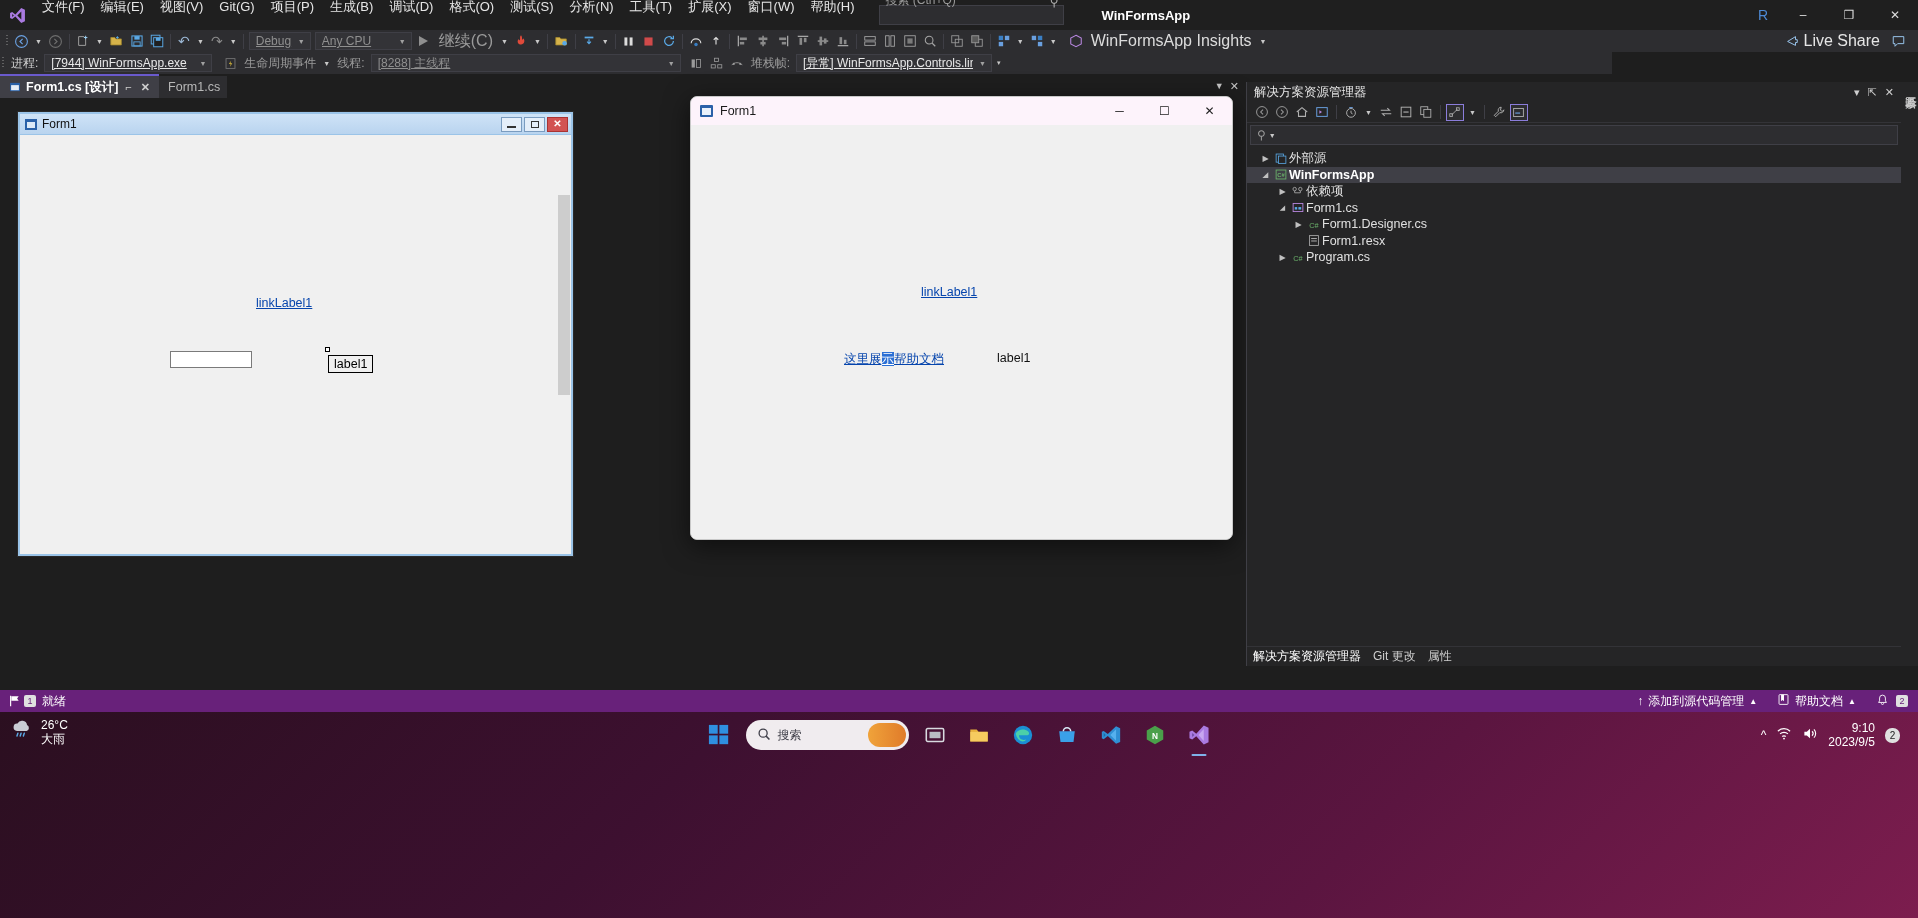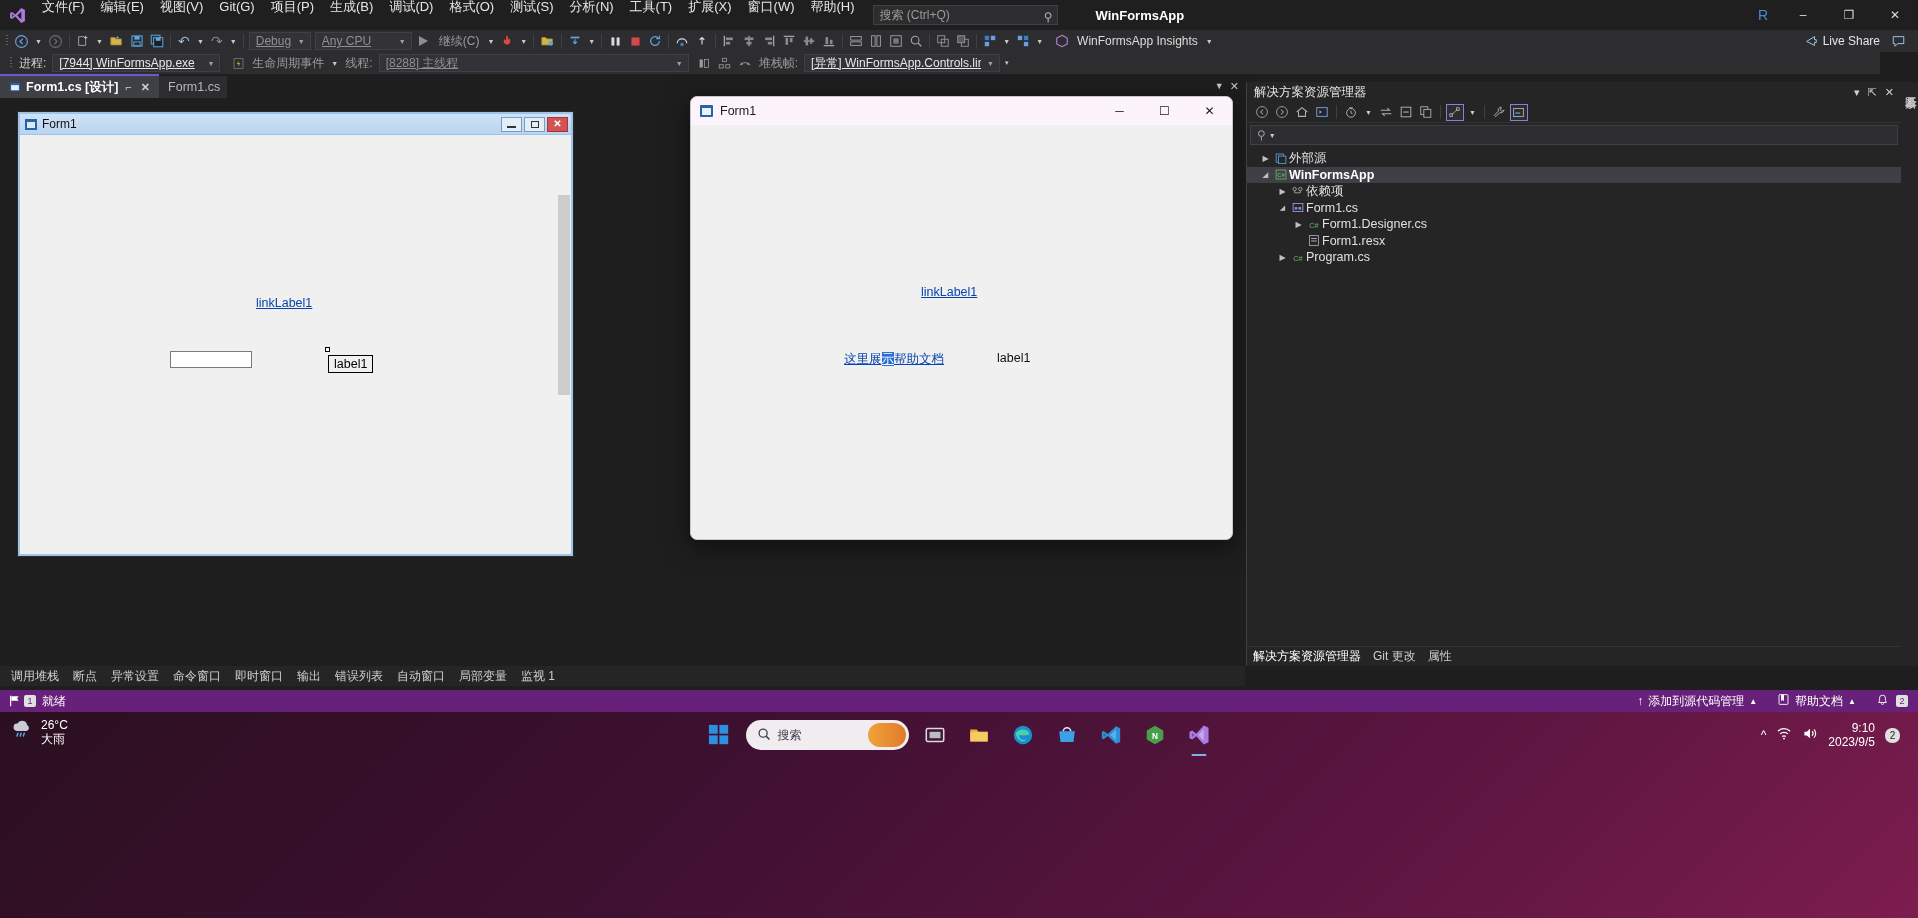--- a/index.html
+++ b/index.html
@@ -16,58 +16,58 @@
     position:absolute; left:0; top:0; width:1918px; height:30px;
     background:#1f1f1f; display:flex; align-items:center;
   }
   .vs-logo { width:34px; height:30px; display:flex; align-items:center; justify-content:center; }
   .vs-logo svg { width:17px; height:17px; }
   .menu-item {
     padding:0 8px; height:46px; line-height:30px; color:#e6e6e6;
     font-size:13px; white-space:nowrap; cursor:default;
   }
   .search-box {
-    margin-left:10px; width:185px; height:20px; background:#2d2d30;
+    margin-left:16px; width:185px; height:20px; background:#2d2d30;
     border:1px solid #3f3f46; display:flex; align-items:flex-end;
-    padding:0 4px 0 6px; color:#9a9a9a; font-size:12px;
+    padding:0 4px 15px 6px; color:#9a9a9a; font-size:12px;
   }
   .search-box .txt { flex:1; }
   .search-box .mag { color:#b0b0b0; font-size:12px; }
   .app-title {
     margin-left:38px; color:#ffffff; font-size:13px; font-weight:bold;
   }
   .winbtns { margin-left:auto; display:flex; align-items:center; height:30px; }
   .rbadge { color:#4d8ad6; font-size:14px; padding:0 12px; }
   .wbtn { width:46px; height:30px; display:flex; align-items:center; justify-content:center;
           color:#dcdcdc; font-size:12px; }
 
   
   .toolbar {
     position:absolute; left:0; top:30px; width:1918px; height:22px;
     background:#2d2d30; display:flex; align-items:center; padding-left:4px;
   }
   .grip { width:7px; height:16px; position:relative; opacity:.55; }
   .grip::before { content:""; position:absolute; left:2px; top:2px; width:2px; height:12px;
     background:repeating-linear-gradient(to bottom,#8a8a8a 0 1px,transparent 1px 3px); }
   .tb-btn { height:20px; min-width:20px; padding:0 3px; display:flex; align-items:center;
-    justify-content:center; color:#c8c8c8; font-size:12px; }
+    justify-content:center; color:#c8c8c8; font-size:16px; }
   .tb-sep { width:1px; height:15px; background:#3f3f46; margin:0 3px; }
   .tb-arrow { font-size:7px; color:#c8c8c8; padding:0 3px; }
   .combo {
     height:18px; background:#333337; border:1px solid #3f3f46; color:#8f8f8f;
     font-size:12px; display:flex; align-items:center; padding:0 2px 0 6px; margin:0 2px;
   }
   .combo .cv { flex:1; white-space:nowrap; overflow:hidden;text-decoration:underline; }
   .combo .ca { font-size:7px; padding-left:6px; padding-right:3px; color:#a0a0a0; }
   .tri-green { width:0;height:0;border-left:9px solid #8f8f8f;border-top:5px solid transparent;border-bottom:5px solid transparent; }
 
   
   .toolbar2 {
-    position:absolute; left:0; top:52px; width:1880px; height:22px;
-    background:#2d2d30; display:flex; align-items:center; padding-left:8px;
+    position:absolute; left:0; top:52px; width:1612px; height:22px;
+    background:#2d2d30; display:flex; align-items:center; padding-left:0;
   }
   .lbl2 { color:#d0d0d0; font-size:12px; padding:0 4px; white-space:nowrap; }
   .lbl2.dim { color:#9a9a9a; }
 
   
   .tabstrip {
     position:absolute; left:0; top:74px; width:1245px; height:24px;
     background:#1e1e1e; display:flex; align-items:flex-end;
   }
   .tab {
@@ -637,32 +637,20 @@
         <span class="rb close">✕</span>
       </span>
     </div>
     <div class="rbody">
       <div class="rlink" style="left:230px;top:160px;">linkLabel1</div>
       <div class="rlink2" style="left:153px;top:226px;text-decoration:underline;"><span>这里展</span><span class="sel">示</span><span>帮助文档</span></div>
       <div class="rlabel" style="left:306px;top:226px;">label1</div>
     </div>
   </div>
 
-  <div class="bottomtabs">
-    <div class="btab">调用堆栈</div>
-    <div class="btab">断点</div>
-    <div class="btab">异常设置</div>
-    <div class="btab">命令窗口</div>
-    <div class="btab">即时窗口</div>
-    <div class="btab">输出</div>
-    <div class="btab">错误列表</div>
-    <div class="btab">自动窗口</div>
-    <div class="btab">局部变量</div>
-    <div class="btab">监视 1</div>
-  </div>
 
   <div class="solexp">
     <div class="se-header">
       <span>解决方案资源管理器</span>
       <span class="hactions">
         <span>▾</span>
         <span>⇱</span>
         <span>✕</span>
       </span>
     </div>

